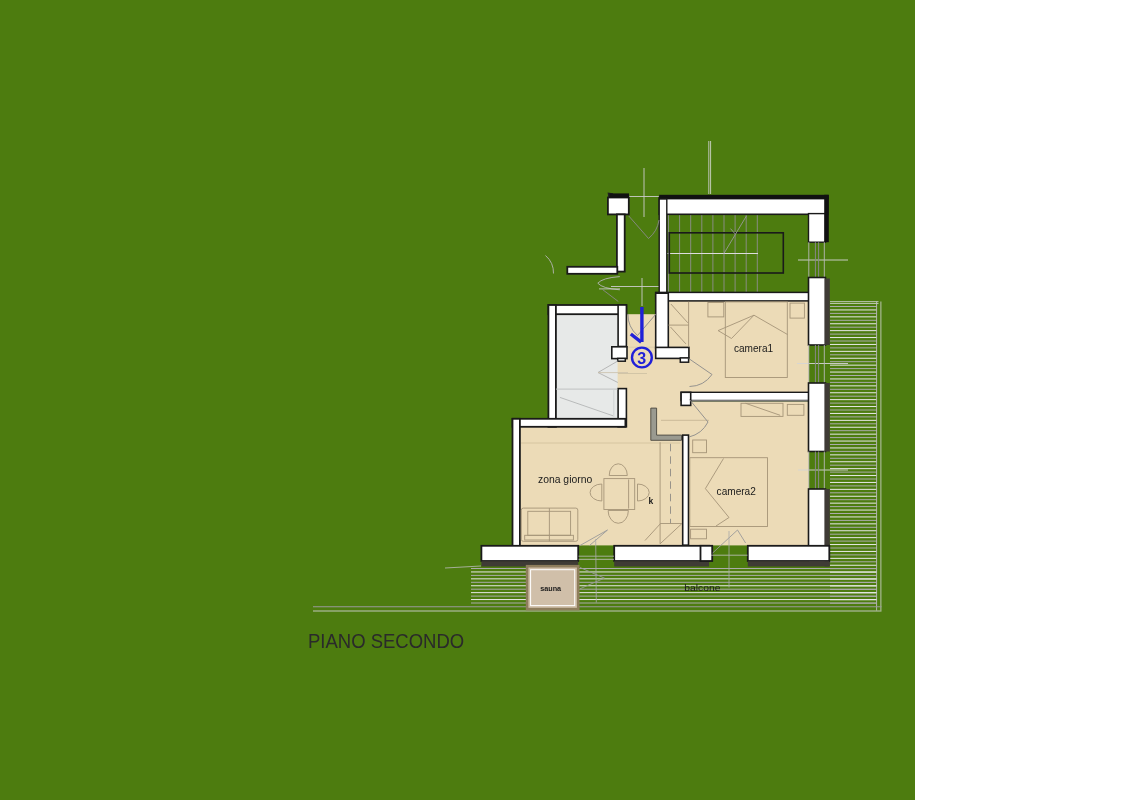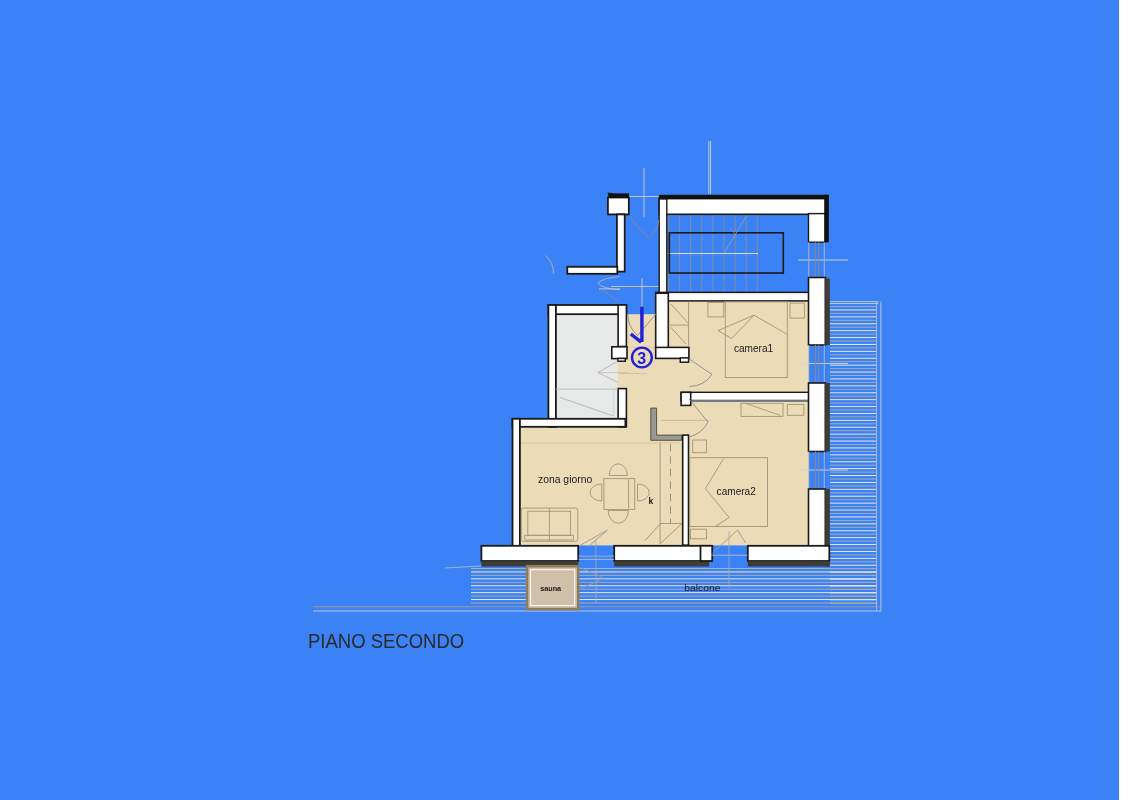--- a/index.html
+++ b/index.html
@@ -1,16 +1,16 @@
 <!DOCTYPE html>
 <html><head>
 <meta charset="utf-8">
 <style>
   html,body{margin:0;padding:0;background:#fff;}
-  #page{position:relative;width:1119px;height:800px;background:#3b82f6;overflow:hidden;
+  #page{position:relative;width:915px;height:800px;background:#4d7c0f;overflow:hidden;
         font-family:"Liberation Sans", sans-serif;}
   svg{position:absolute;left:0;top:0;}
   text{font-family:"Liberation Sans", sans-serif;}
 </style>
 </head>
 <body>
 <div id="page">
 <svg width="1133" height="800" viewBox="0 0 1133 800">
 
 <g>

